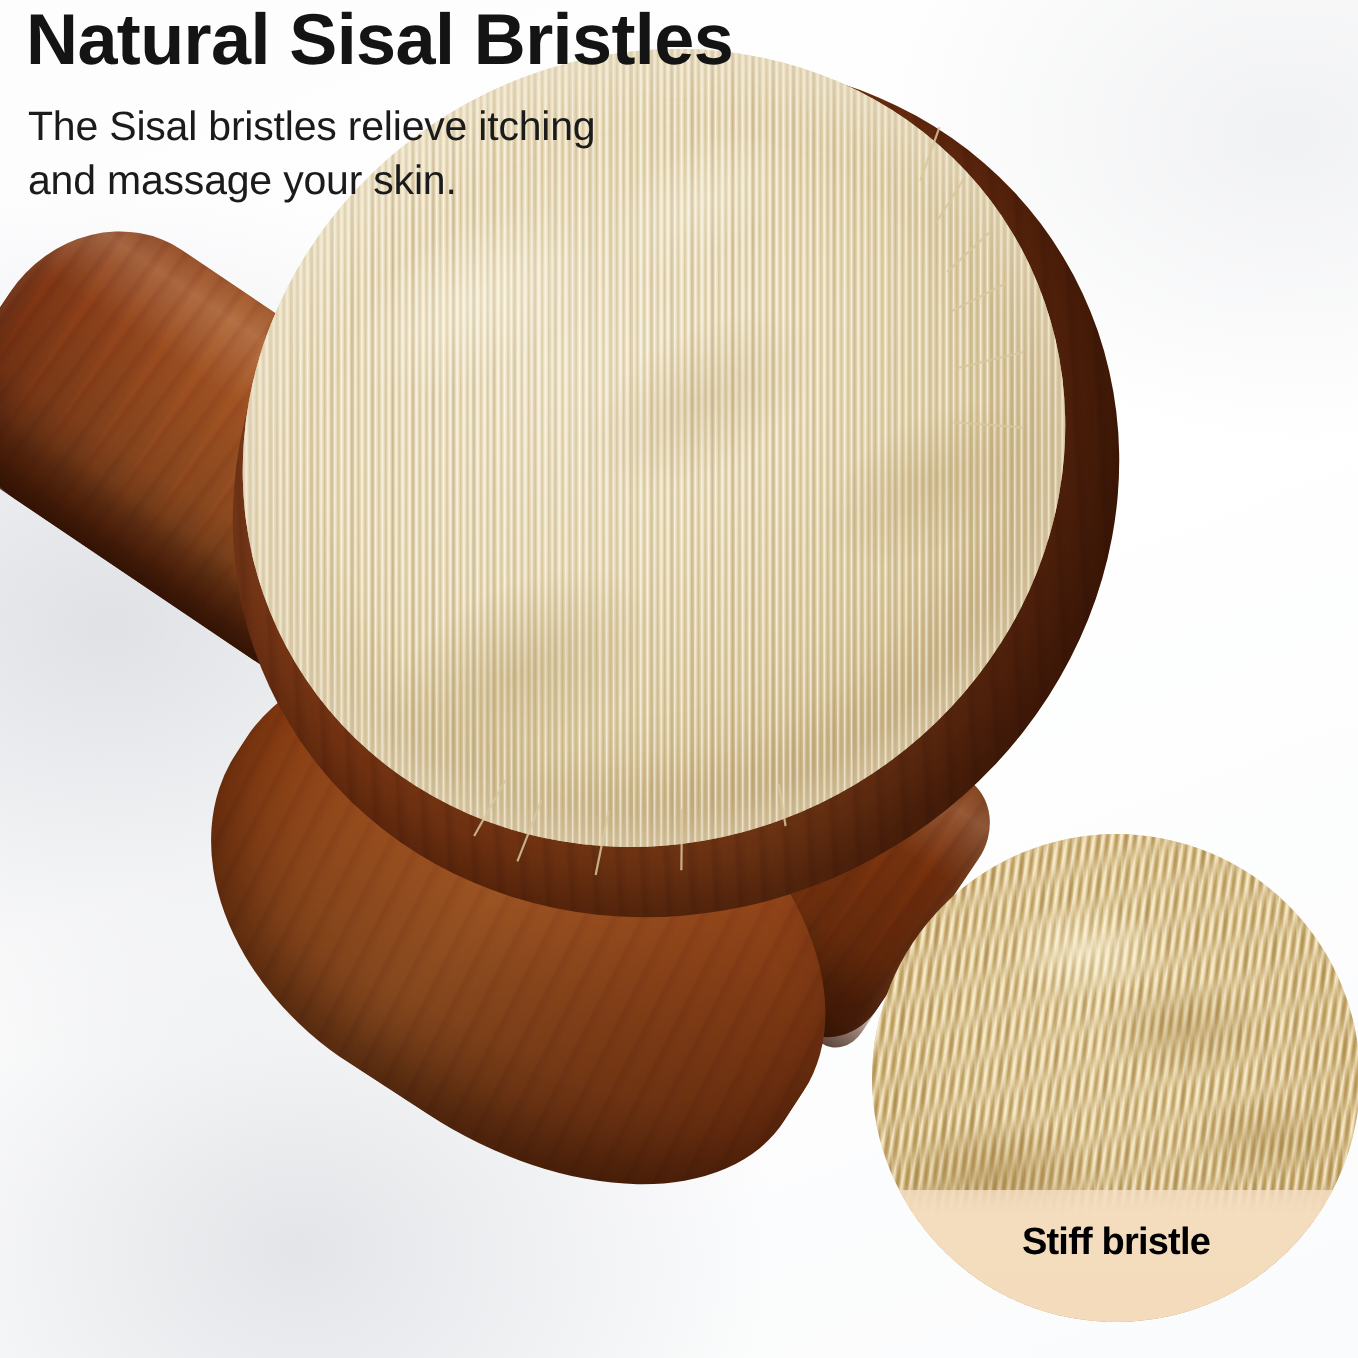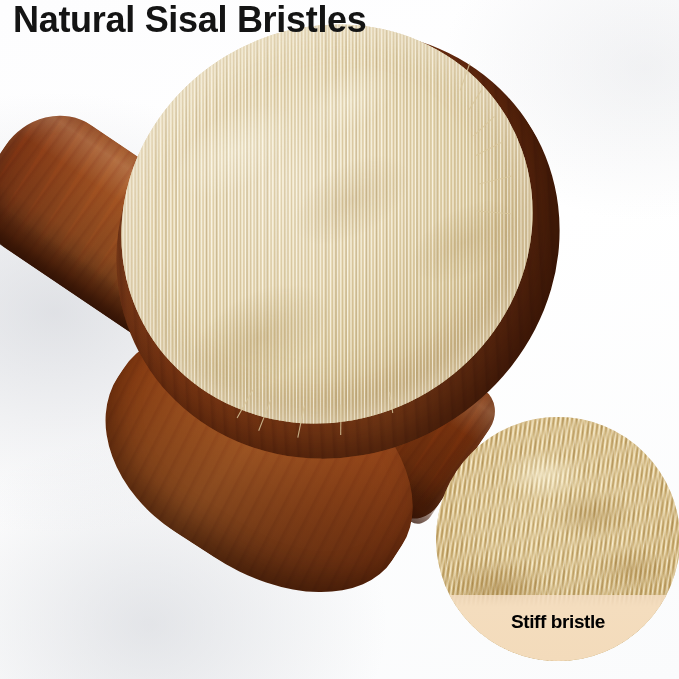--- a/index.html
+++ b/index.html
@@ -367,20 +367,22 @@
         <path d="M96 340 L74 364"></path>
         <path d="M128 358 L112 384"></path>
         <path d="M176 372 L168 392"></path>
       </g>
     </svg>
 
   </div>
 
   <div class="headline">Natural Sisal Bristles</div>
 
+  <div class="subcopy">The Sisal bristles relieve itching
+and massage your skin.</div>
 
   <div class="inset">
     <div class="fibres"></div>
     <div class="fibres2"></div>
     <div class="shading"></div>
     <div class="caption-band"></div>
   </div>
 
   <div class="inset-caption">Stiff bristle</div>
 

